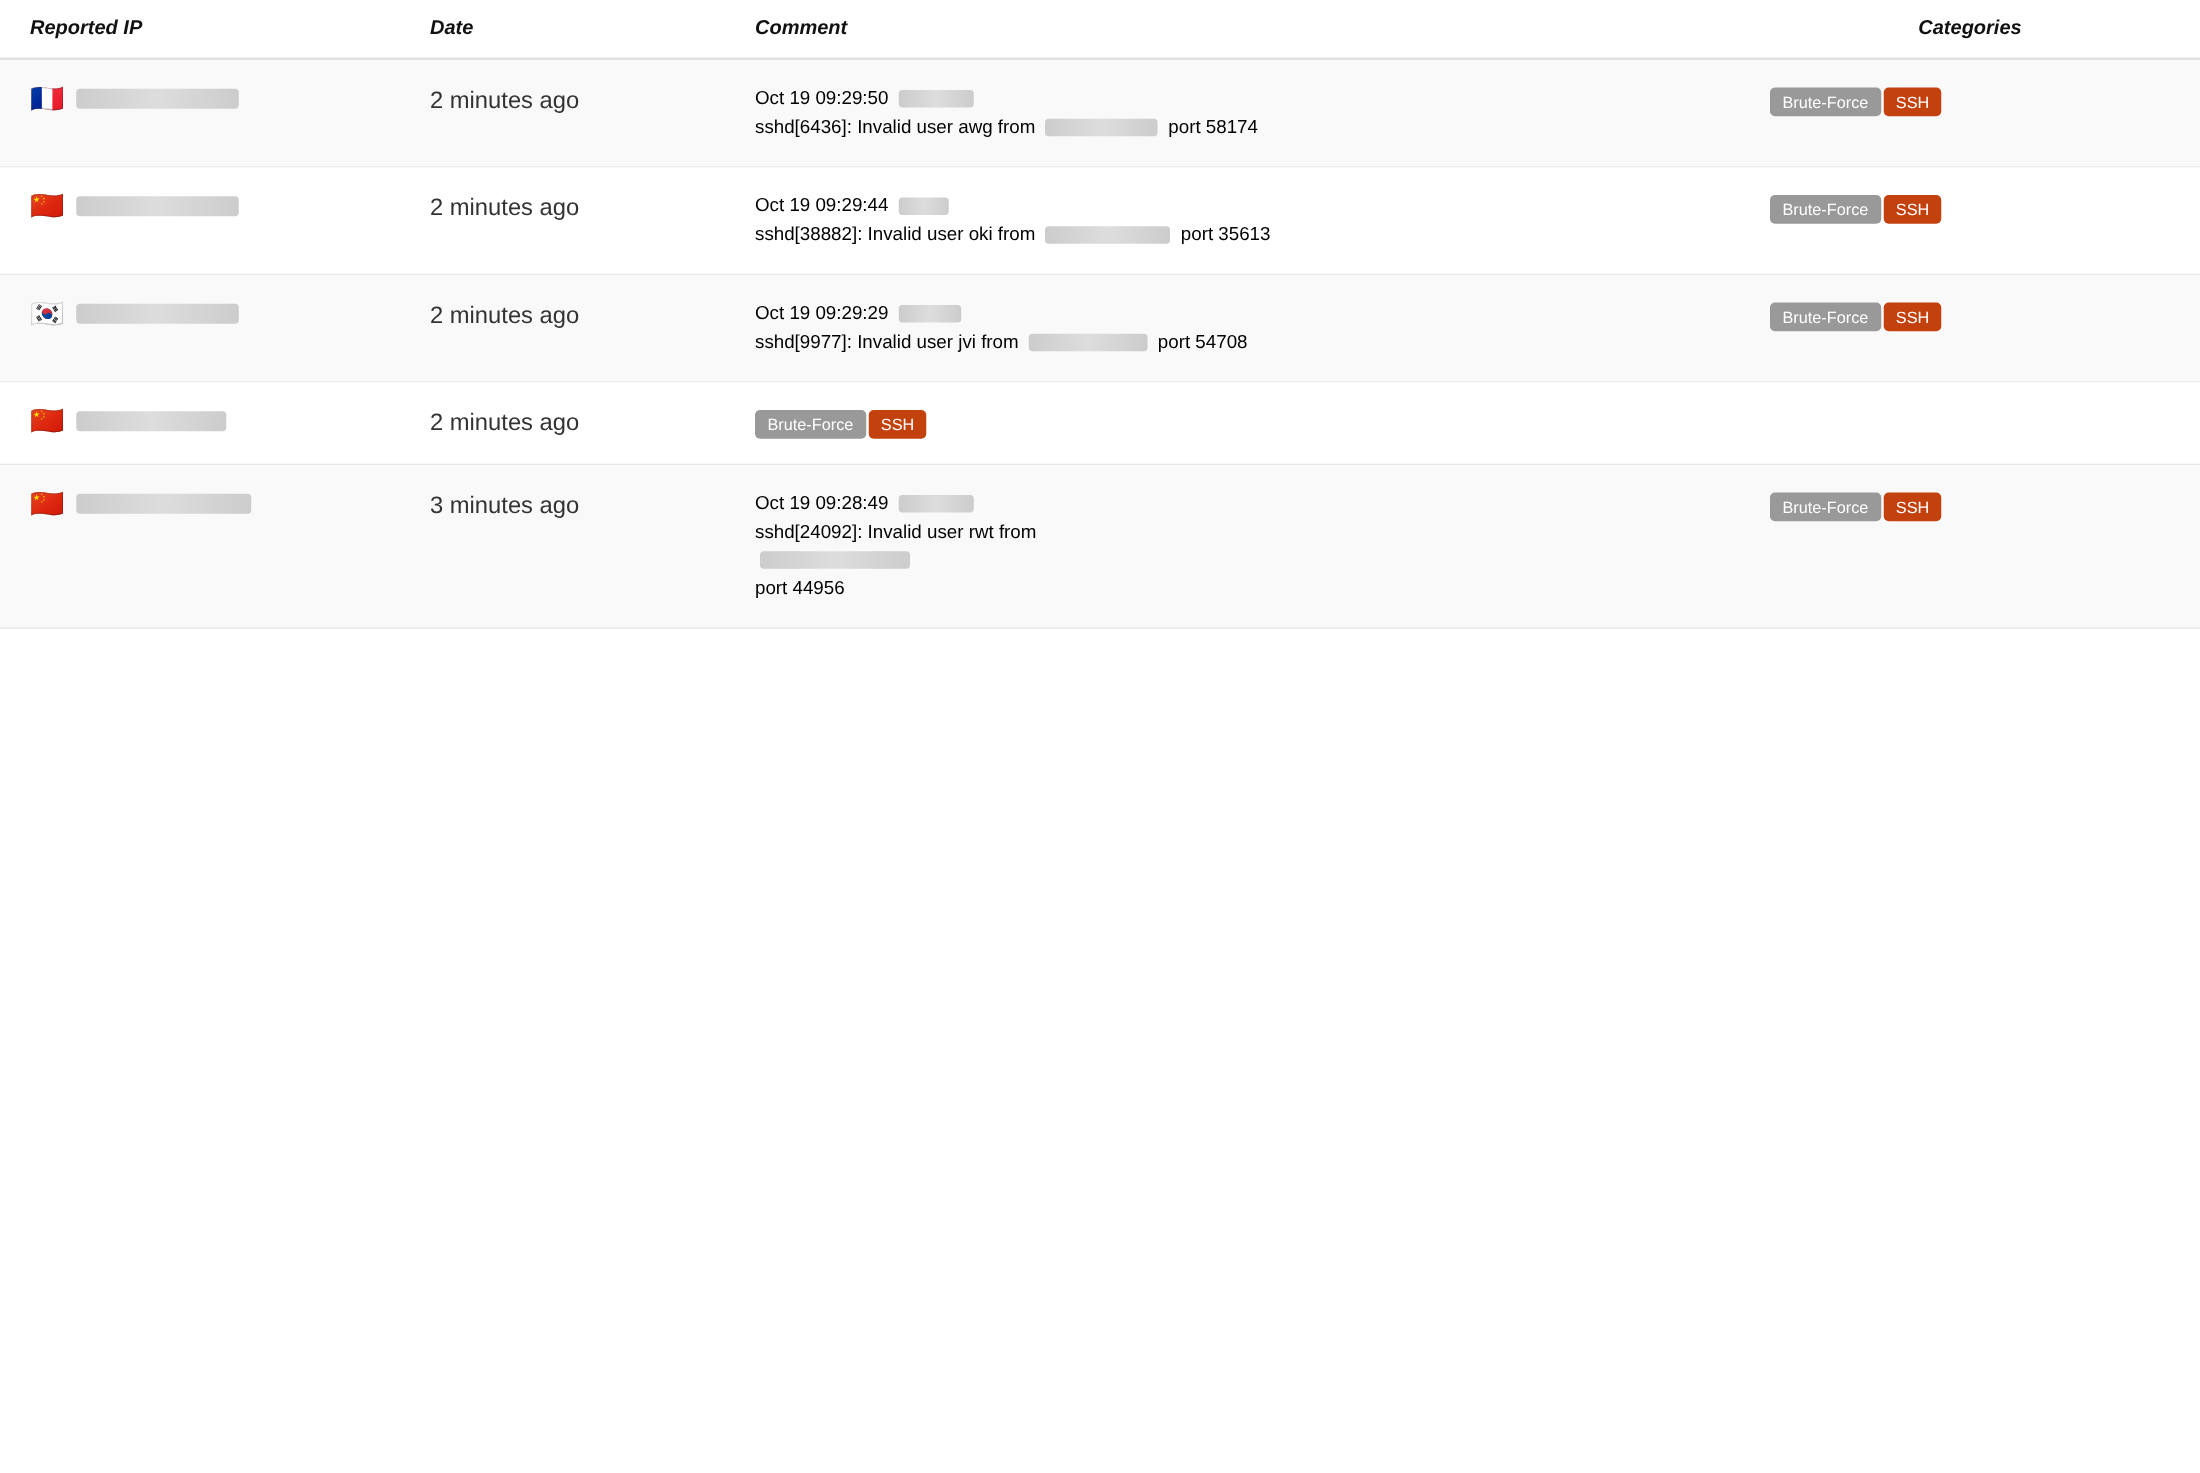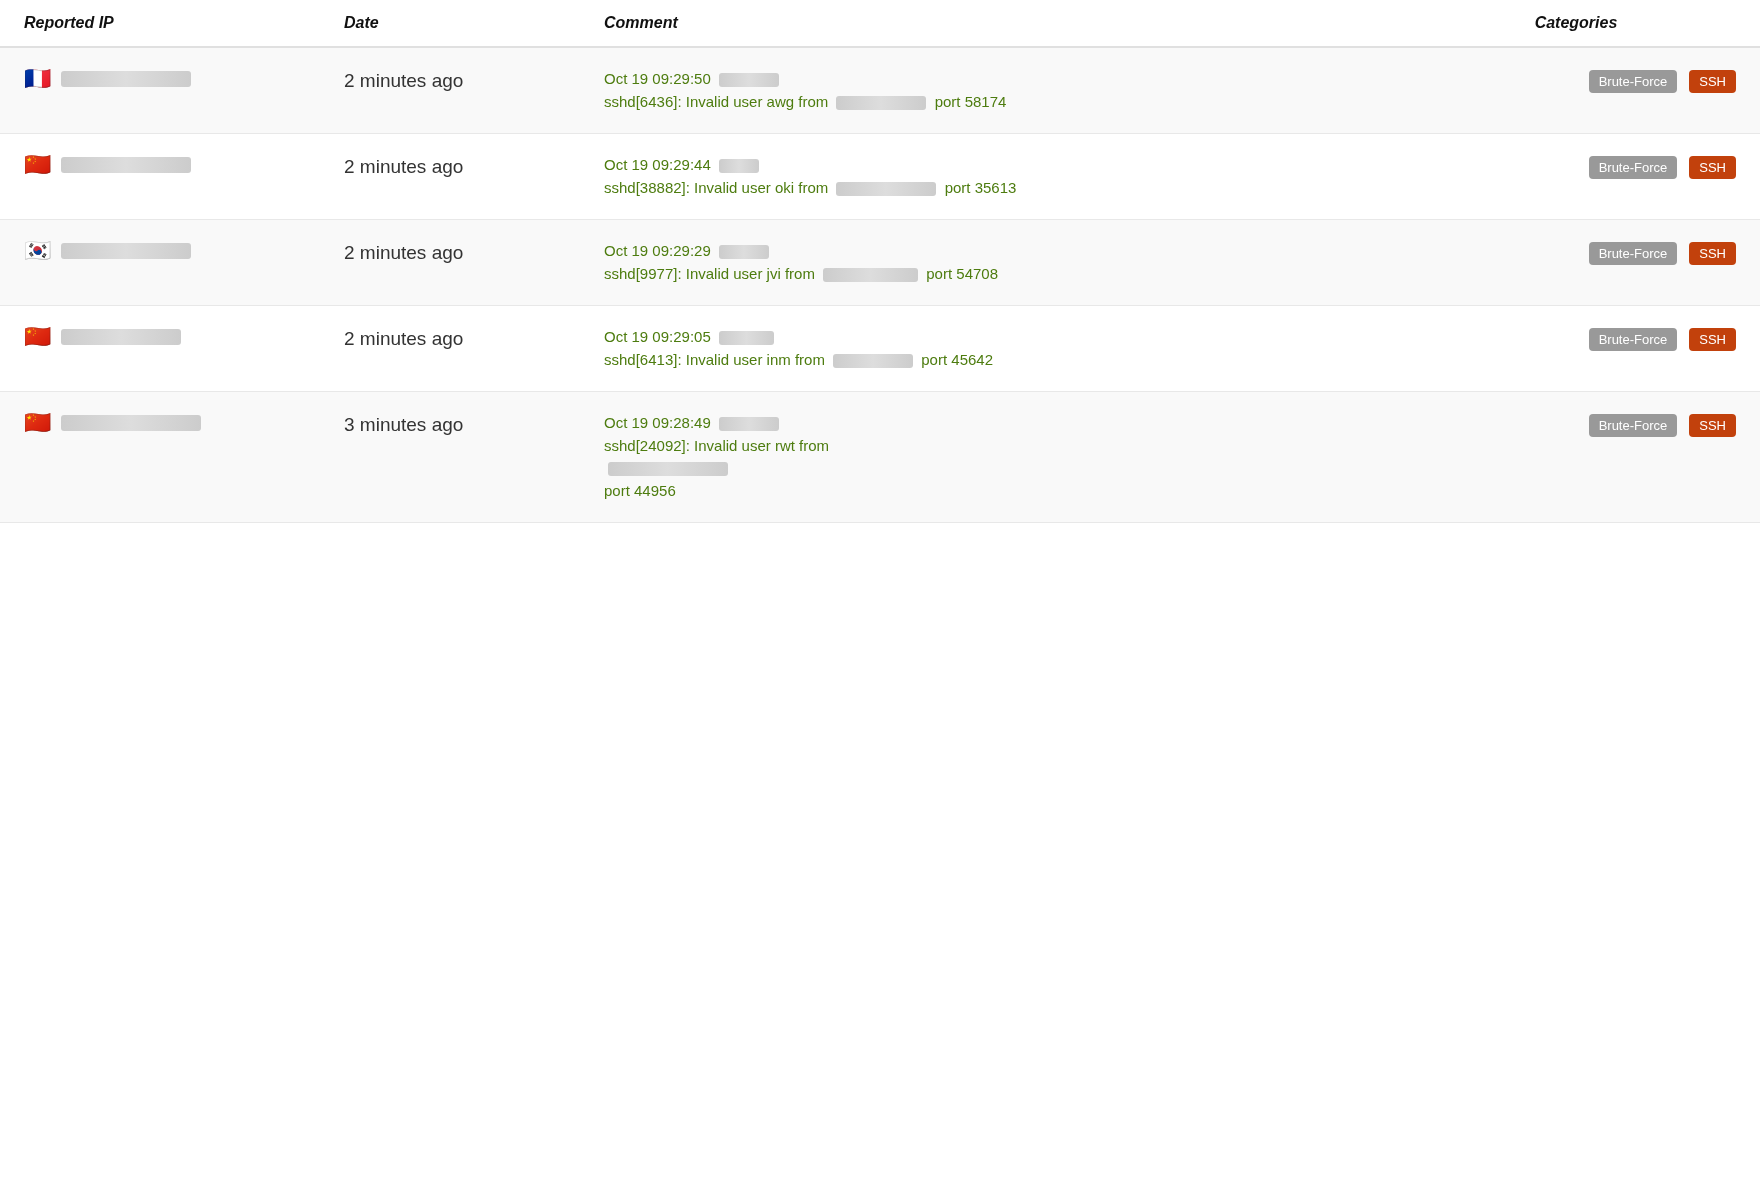--- a/index.html
+++ b/index.html
@@ -76,37 +76,36 @@
     }
 
     .date-cell {
       font-size: 19px;
       color: #333;
       padding-top: 2px;
     }
 
     .comment-cell {
       font-size: 15px;
-      color: #4d7c0f;
+      color: #000000;
       line-height: 1.5;
     }
 
     .comment-redacted {
       display: inline-block;
       background: linear-gradient(90deg, #ccc 0%, #ddd 50%, #ccc 100%);
       border-radius: 3px;
       height: 14px;
       vertical-align: middle;
       margin: 0 4px;
     }
 
     .categories-cell {
       display: flex;
-      gap: 12px;
-      justify-content: flex-end;
+      gap: 2px;
       align-items: flex-start;
       flex-wrap: wrap;
       padding-top: 2px;
     }
 
     .badge {
       display: inline-block;
       padding: 4px 10px;
       border-radius: 4px;
       font-size: 13px;
@@ -192,27 +191,20 @@
       <span class="badge badge-ssh">SSH</span>
     </div>
   </div>
 
   <div class="table-row">
     <div class="ip-cell">
       <span class="flag-icon">🇨🇳</span>
       <span class="ip-address" style="width:120px;"></span>
     </div>
     <div class="date-cell">2 minutes ago</div>
-    <div class="comment-cell">
-      <span>Oct 19 09:29:05</span>
-      <span class="comment-redacted" style="width:55px;"></span><br>
-      <span>sshd[6413]: Invalid user inm from</span>
-      <span class="comment-redacted" style="width:80px;"></span>
-      <span>port 45642</span>
-    </div>
     <div class="categories-cell">
       <span class="badge badge-brute-force">Brute-Force</span>
       <span class="badge badge-ssh">SSH</span>
     </div>
   </div>
 
   <div class="table-row">
     <div class="ip-cell">
       <span class="flag-icon">🇨🇳</span>
       <span class="ip-address" style="width:140px;"></span>

